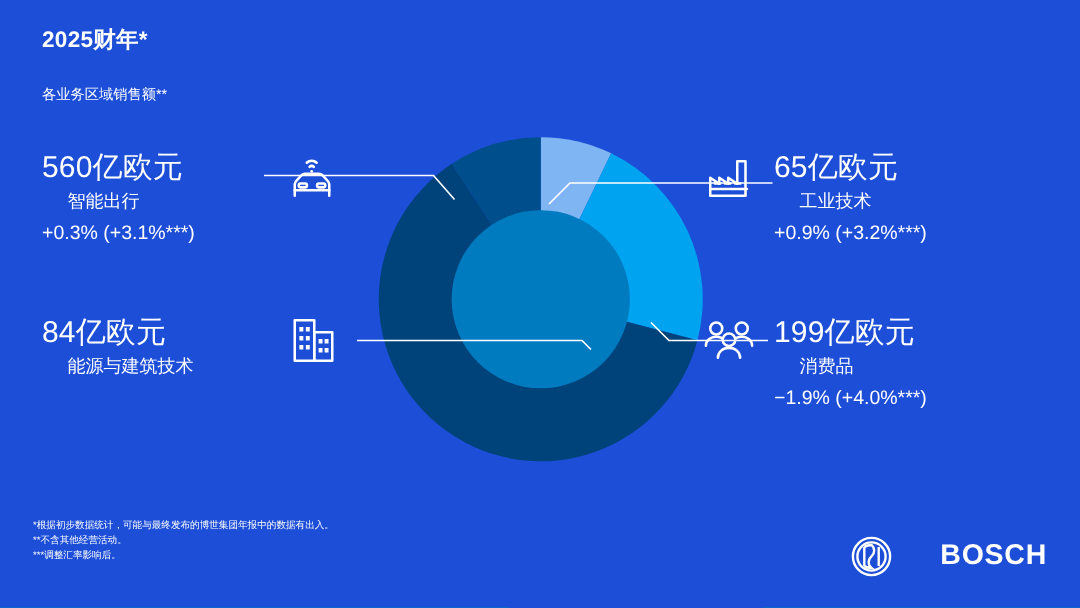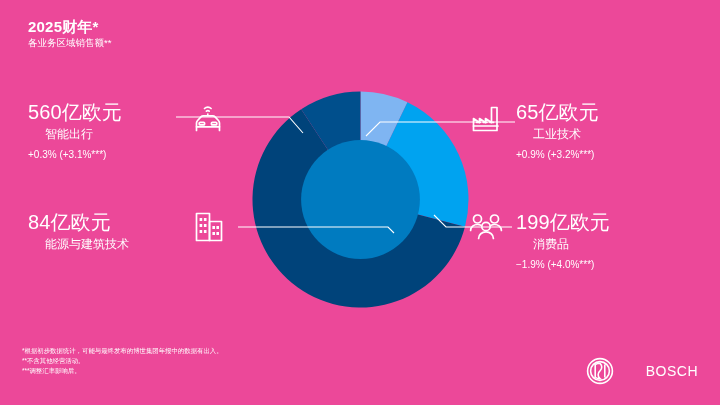--- a/index.html
+++ b/index.html
@@ -5,47 +5,47 @@
   * { box-sizing: border-box; margin: 0; padding: 0; }
   html, body {
     width: 720px; height: 405px;
     overflow: hidden;
     background: #007bc0;
     font-family: "Liberation Sans", "DejaVu Sans", sans-serif;
   }
   #slide {
     position: relative;
     width: 720px; height: 405px;
-    background: #ec4899;
+    background: #1d4ed8;
     color: #ffffff;
   }
 
   
   #header { position: absolute; left: 28px; top: 18px; }
   #title {
     font-size: 15px; font-weight: bold; letter-spacing: .2px;
     line-height: 18px; color: #ffffff;
   }
   #subtitle {
     font-size: 9.5px; font-weight: normal; line-height: 14px;
-    margin-top: 0; color: #ffffff;
+    margin-top: 21px; color: #ffffff;
   }
 
   
   .stat { position: absolute; width: 215px; }
   .stat-value {
     font-size: 20px; font-weight: normal; line-height: 24px;
     letter-spacing: .1px; white-space: nowrap;
   }
   .stat-name {
     font-size: 12px; font-weight: normal; line-height: 17px;
     margin-top: 2px; white-space: nowrap; margin-left: 17px;
   }
   .stat-delta {
-    font-size: 10px; font-weight: normal; line-height: 14px;
+    font-size: 13px; font-weight: normal; line-height: 14px;
     margin-top: 5px; white-space: nowrap;
   }
   #stat-mobility { left: 28px; top: 100px; }
   #stat-energy   { left: 28px; top: 210px; }
   #stat-industry { left: 516px; top: 100px; }
   #stat-consumer { left: 516px; top: 210px; }
 
   
   .biz-icon { position: absolute; }
   #icon-mobility { left: 190px; top: 103px; }
@@ -70,21 +70,21 @@
     font-size: 6.4px; line-height: 10px; color: #ffffff;
   }
   #footnotes div { white-space: nowrap; }
 
   
   #logo {
     position: absolute; right: 22px; bottom: 20px;
     display: flex; align-items: center; gap: 8px;
   }
   #logo-word {
-    font-size: 14px; font-weight: normal; letter-spacing: .5px;
+    font-size: 19px; font-weight: bold; letter-spacing: .5px;
     color: #ffffff; line-height: 20px; margin-left: 24px;
   }
 </style>
 </head>
 <body>
 
 <div id="slide">
 
   <div id="header">
     <div id="title">2025财年*</div>

